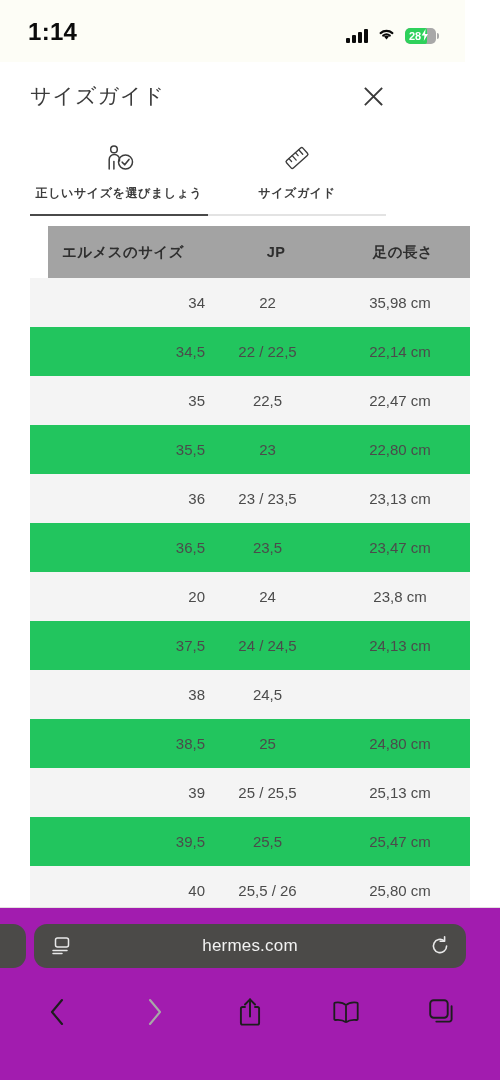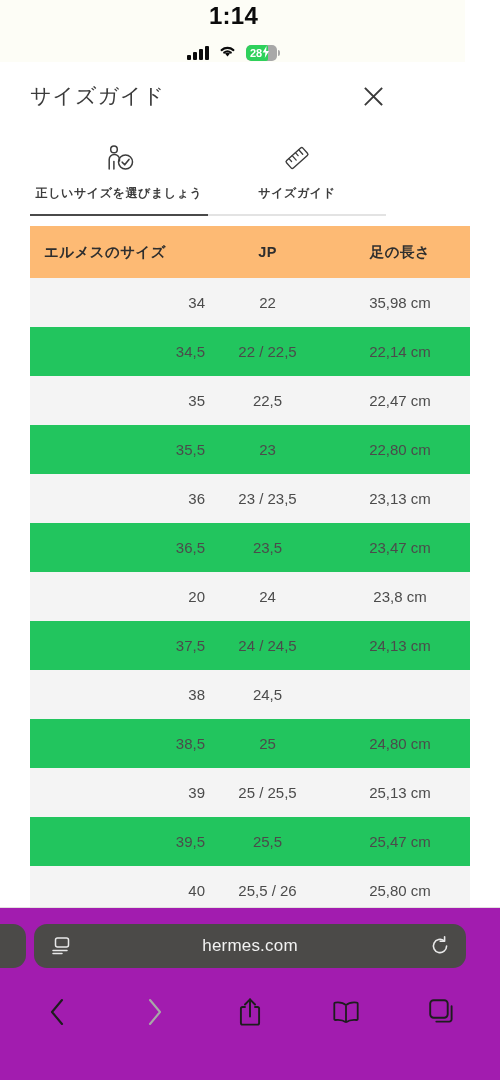--- a/index.html
+++ b/index.html
@@ -11,21 +11,20 @@
     overflow:hidden;
     -webkit-font-smoothing:antialiased;
   }
 
   
   #status-bar{
     position:absolute; top:0; left:0; width:465px; height:62px;
     background:#fdfdf6;
     display:flex; align-items:center; justify-content:space-between;
     padding:0 26px 0 28px;
-    flex-direction:column;
   }
   #status-time{ font-size:24px; font-weight:bold; color:#0b0b0b; letter-spacing:.3px; margin-top:2px;}
   #status-right{ display:flex; align-items:center; gap:9px; margin-top:9px;}
   .bars{ display:flex; align-items:flex-end; gap:2.5px; height:14px;}
   .bars i{ display:block; width:3.6px; background:#0b0b0b; border-radius:1px;}
   .bars i:nth-child(1){height:5px}
   .bars i:nth-child(2){height:8px}
   .bars i:nth-child(3){height:11px}
   .bars i:nth-child(4){height:14px}
   .battery{
@@ -59,21 +58,21 @@
   #tabs{ display:flex; padding:0 30px; }
   .tab{ flex:1; display:flex; flex-direction:column; align-items:center; gap:13px; padding:12px 0 12px; cursor:pointer;}
   .tab .ticon{ height:30px; display:flex; align-items:flex-end; justify-content:center;}
   .tab .tlabel{ font-size:12px; font-weight:bold; color:#3c3c3c; letter-spacing:.6px; }
   #tab-underline{ margin:0 30px 0 30px; height:2px; background:#e3e3e3; position:relative;}
   #tab-underline .active{ position:absolute; left:0; top:0; height:2px; width:50%; background:#4a4a4a;}
 
   
   #size-table{ margin:10px 30px 0 30px; width:440px; }
   .trow{ display:flex; height:49px; align-items:center; }
-  .trow.head{ height:52px; background:#fdba74; }
+  .trow.head{ height:52px; background:#a3a3a3;margin-left:18px; }
   .trow.odd{ background:#f4f4f4; }
   .trow.even{ background:#22c55e; }
   .c1{ width:175px; padding-left:14px; }
   .c2{ width:125px; text-align:center; }
   .c3{ width:140px; text-align:center; }
   .trow.head .c1,.trow.head .c2,.trow.head .c3{
     font-size:14.5px; font-weight:bold; color:#2e2e2e; letter-spacing:.4px;
   }
   .trow.head .c1{ padding-left:14px; }
   .trow .c1,.trow .c2,.trow .c3{ font-size:15px; color:#4b4b4b; }

